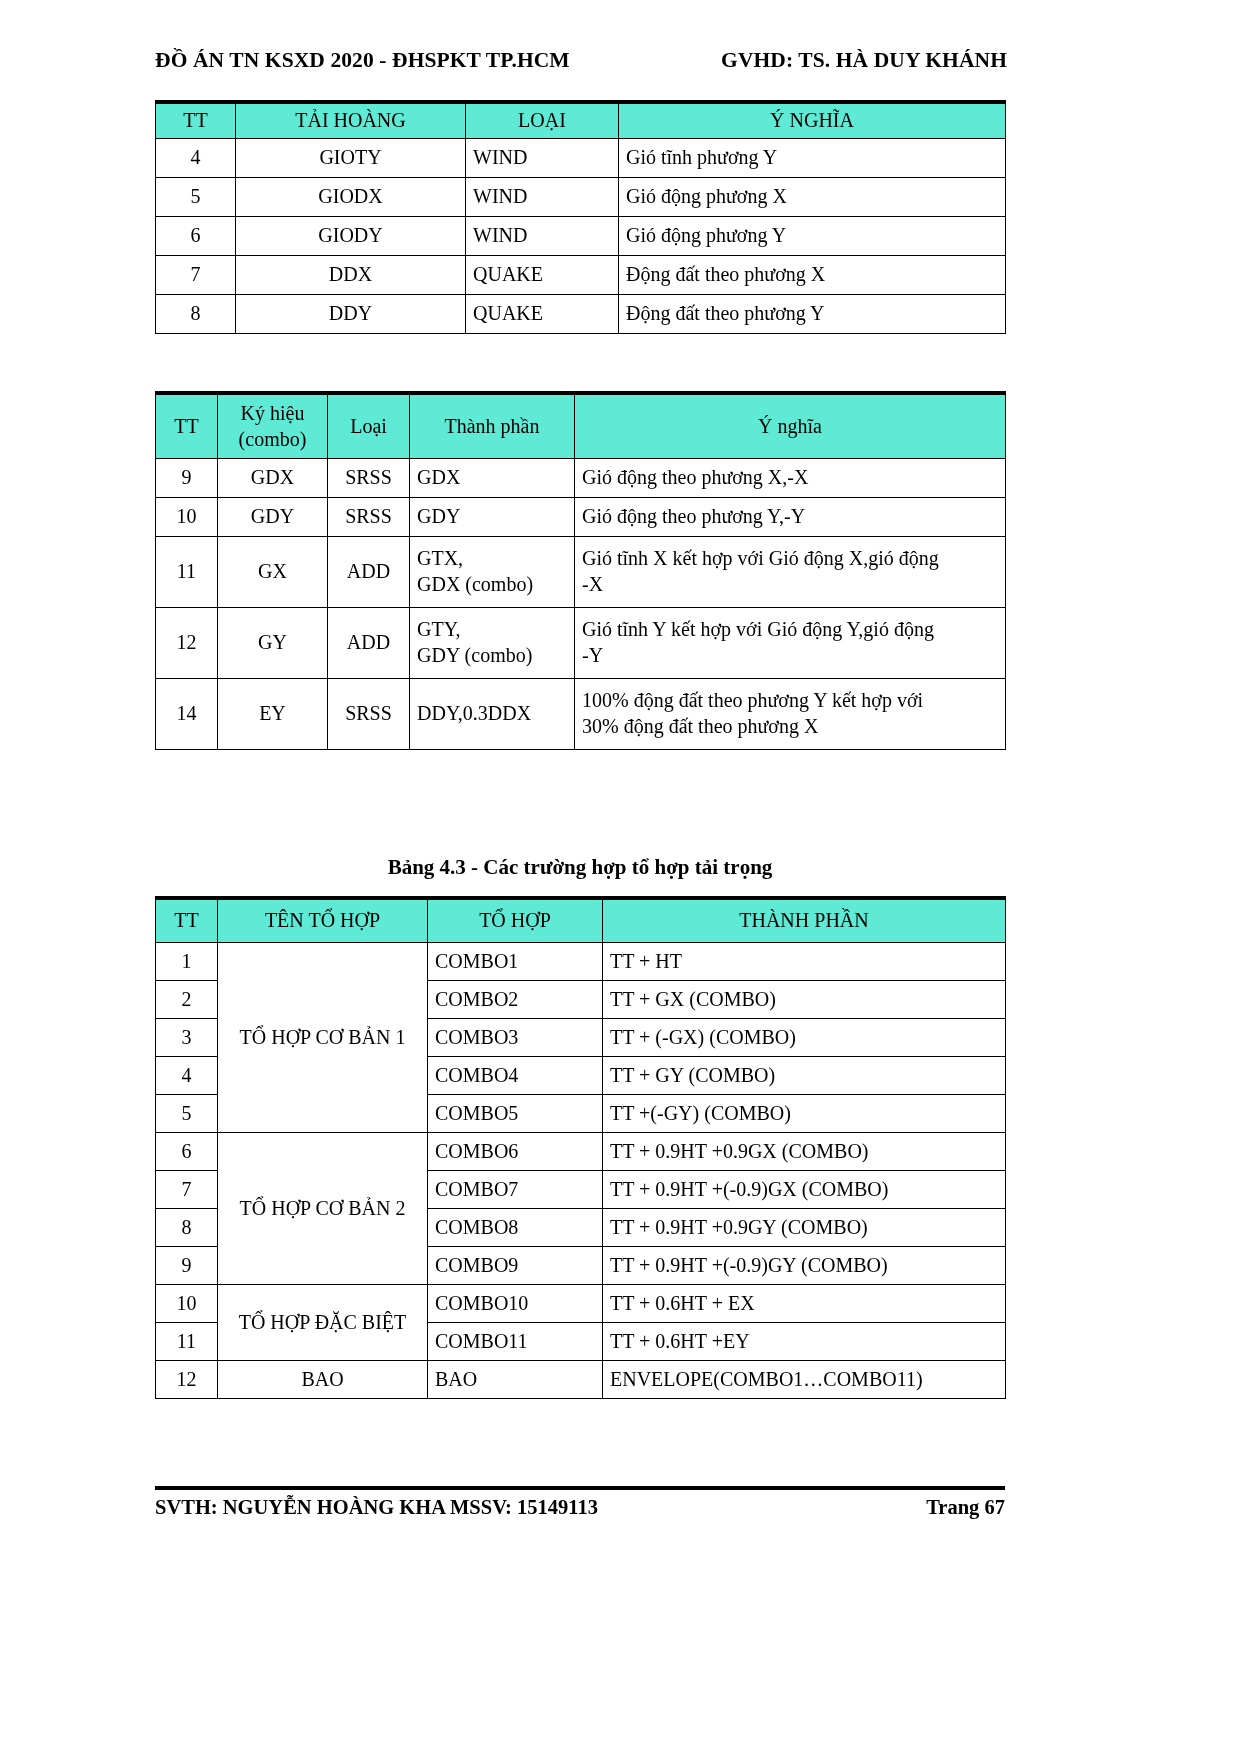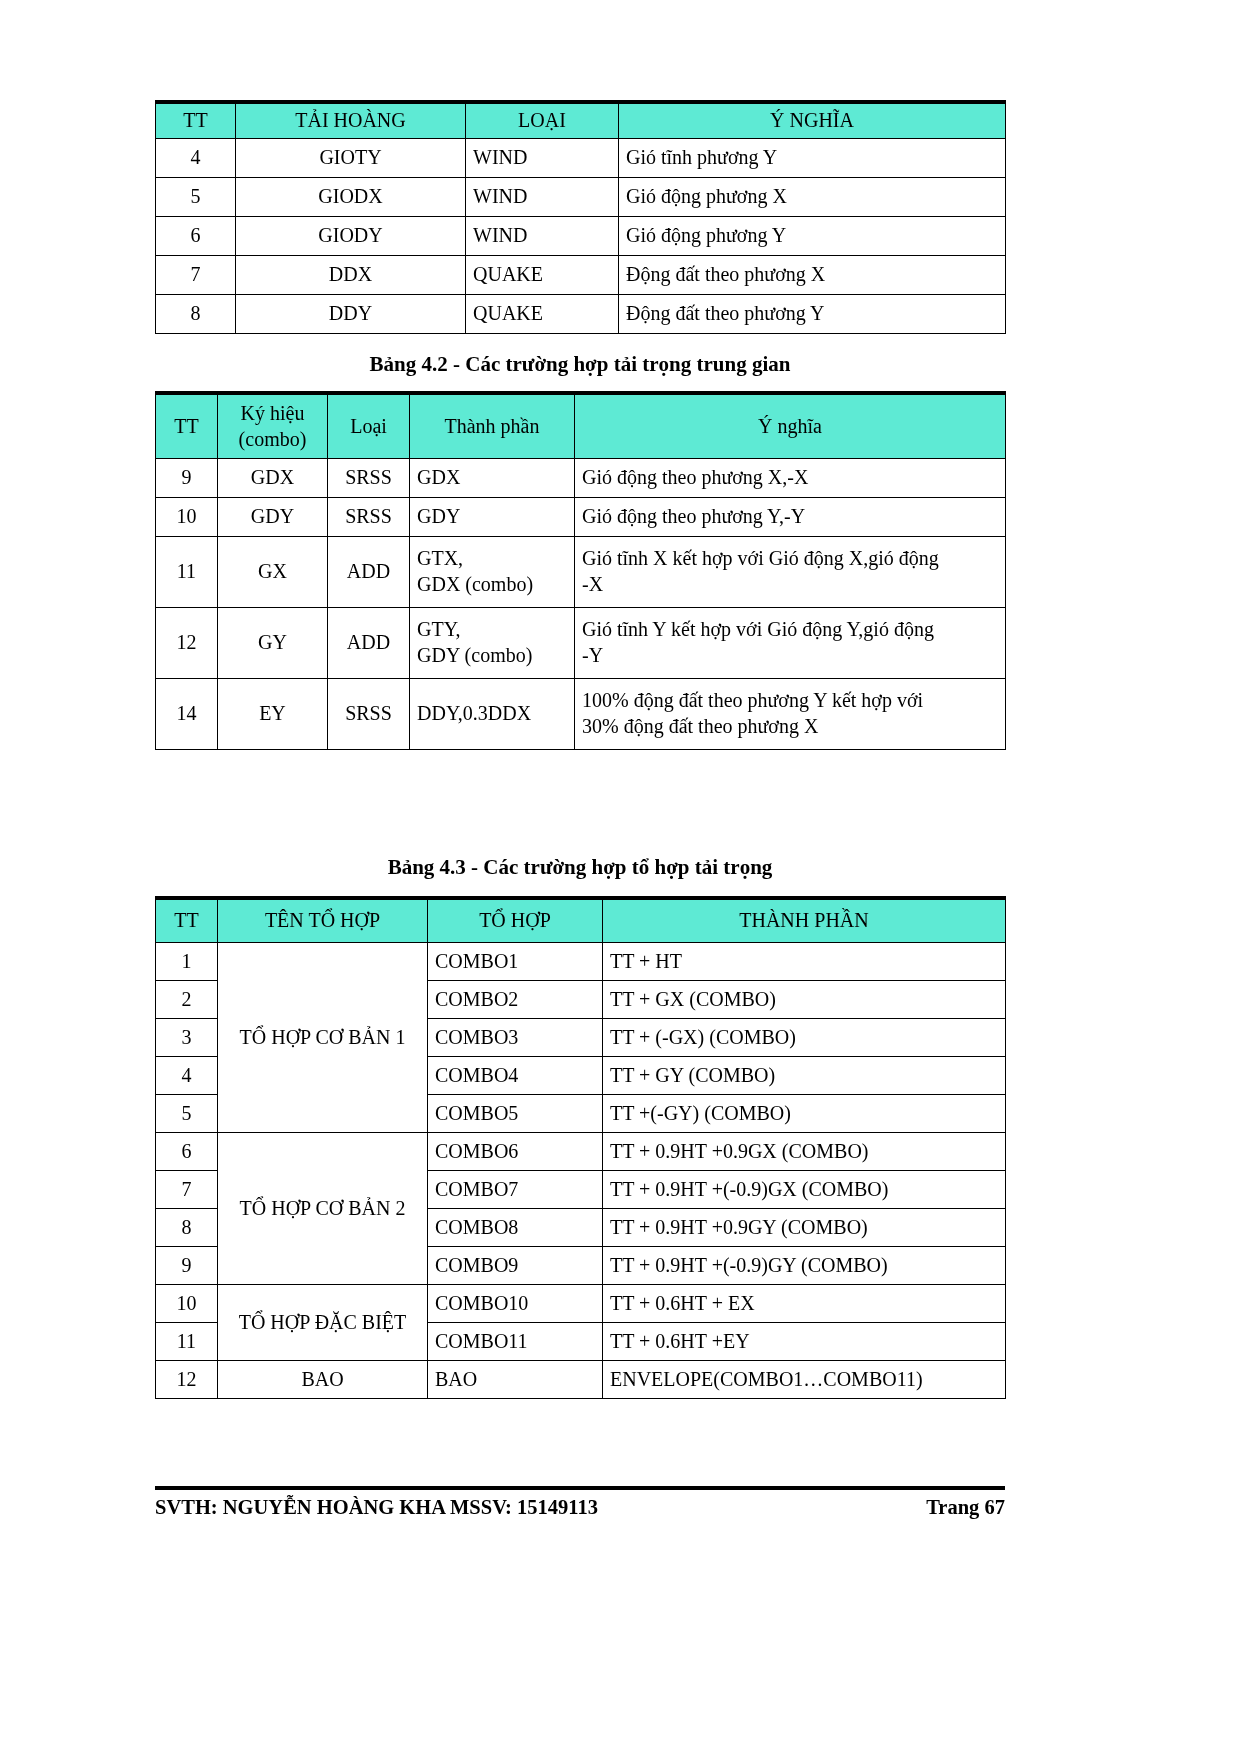--- a/index.html
+++ b/index.html
@@ -124,20 +124,24 @@
   }
   .doc-footer .left { white-space: nowrap; }
   .doc-footer .right { white-space: nowrap; }
   .two-line { line-height: 1.3; }
 </style>
 </head>
 <body>
 
 <div class="page">
 
+  <div class="doc-header">
+    <span class="left">ĐỒ ÁN TN KSXD 2020 - ĐHSPKT TP.HCM</span>
+    <span class="right">GVHD: TS. HÀ DUY KHÁNH</span>
+  </div>
 
   <table class="tbl" id="table-loadcases">
     <colgroup>
         <col class="c1">
         <col class="c2">
         <col class="c3">
         <col class="c4">
       </colgroup>
     <thead>
       <tr>
@@ -174,21 +178,20 @@
       </tr>
       <tr>
         <td class="c-center">8</td>
         <td class="c-center">DDY</td>
         <td class="c-left">QUAKE</td>
         <td class="c-left">Động đất theo phương Y</td>
       </tr>
     </tbody>
   </table>
 
-  <div class="caption" id="caption-42">Bảng 4.2 - Các trường hợp tải trọng trung gian</div>
 
   <table class="tbl" id="table-intermediate">
     <colgroup>
         <col class="c1">
         <col class="c2">
         <col class="c3">
         <col class="c4">
         <col class="c5">
       </colgroup>
     <thead>

